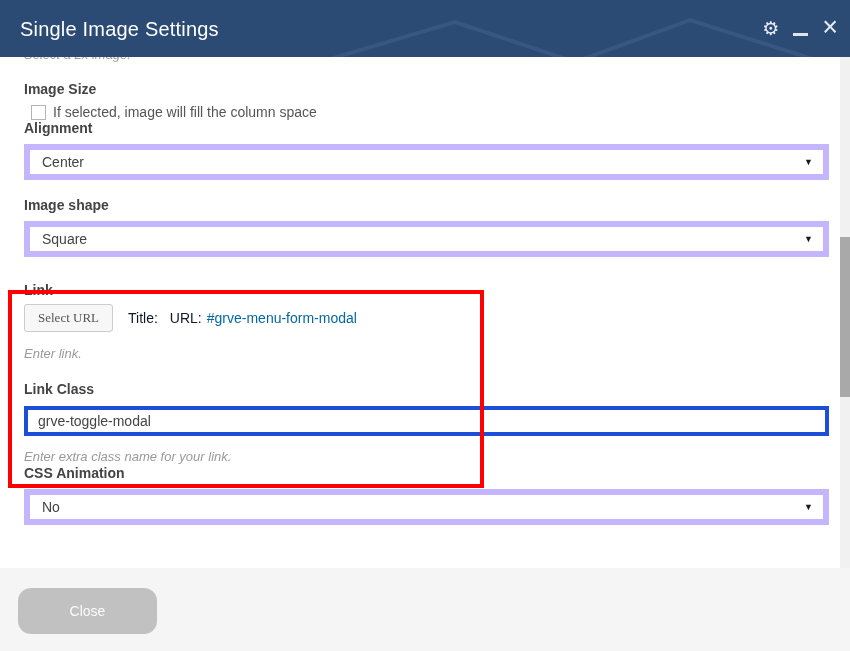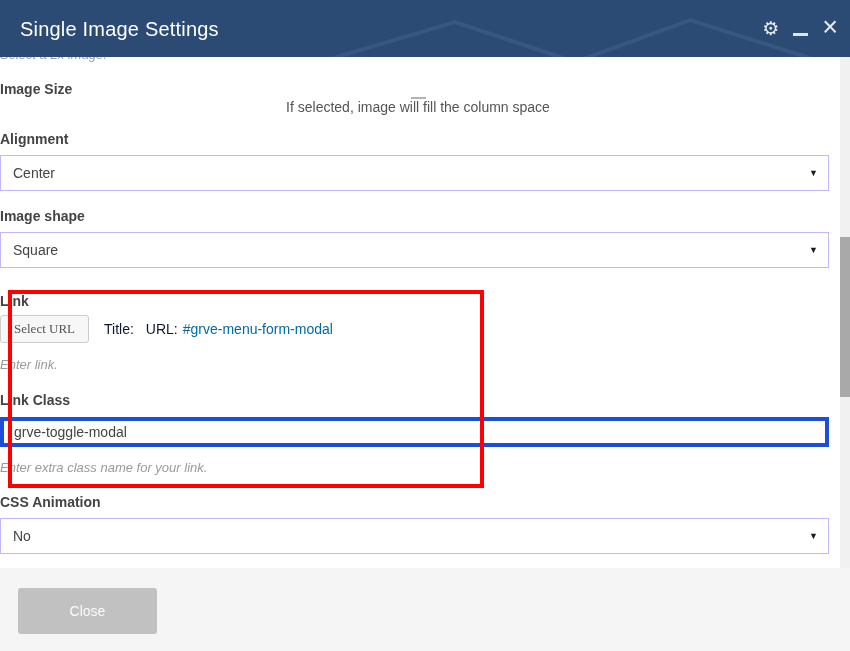--- a/index.html
+++ b/index.html
@@ -26,45 +26,45 @@
     display:flex; align-items:center; gap:14px;
   }
   .hicon { color:#e7ebf2; cursor:pointer; user-select:none; }
   .gear { font-size:19px; font-family:"DejaVu Sans", sans-serif; line-height:1; }
   .minimize { width:15px; height:3px; background:#dfe3ea; margin-top:12px; }
   .close-x { font-size:27px; line-height:1; margin-top:-2px; }
 
   
   .modal-content {
     position:absolute; top:57px; left:0; right:0; bottom:83px;
-    background:#ffffff; padding:0 21px 0 0; overflow:hidden;
+    background:#ffffff; padding:0 21px 0 24px; overflow:hidden;
   }
   .clip-hint { height:7px; overflow:hidden; }
   .clip-hint .inner {
     margin-top:-10px; font-size:13px; font-style:italic; color:#9a9a9a;
     line-height:16px;
   }
   .field-label {
     font-size:14px; font-weight:700; color:#444444; line-height:16px;
   }
   .hint {
     font-size:13px; font-style:italic; color:#9a9a9a; line-height:16px;
   }
   .checkbox-row {
-    display:flex; align-items:center; height:16px;flex-direction:column;
+    display:flex; align-items:center; margin-top:7px; height:16px;
   }
   .checkbox {
     appearance:none; -webkit-appearance:none;
     width:15px; height:15px; border:1px solid #b4b4b4; background:#fff;
     margin:0 0 0 7px; cursor:pointer; display:inline-block;
   }
   .checkbox-label { font-size:14px; color:#555555; margin-left:7px; line-height:16px; }
 
   .select-wrap {
-    position:relative; height:36px; border:1px solid #c4b5fd; background:#fff;
+    position:relative; height:36px; border:6px solid #c4b5fd; background:#fff;
   }
   .select-wrap select {
     appearance:none; -webkit-appearance:none;
     width:100%; height:100%; border:none; outline:none; background:transparent;
     font-family:"Liberation Sans", sans-serif;
     font-size:14px; color:#444444; padding:0 26px 0 12px; cursor:pointer;
   }
   .select-arrow {
     position:absolute; right:10px; top:50%; transform:translateY(-50%);
     font-size:9px; color:#1a1a1a; pointer-events:none; line-height:1;
@@ -101,28 +101,28 @@
     position:absolute; top:180px; left:0; width:10px; height:160px;
     background:#a9a9a9; cursor:pointer;
   }
 
   
   .modal-footer {
     position:absolute; left:0; bottom:0; width:100%; height:83px;
     background:#f5f5f5; padding:20px 0 0 18px; display:flex; gap:10px;
   }
   .btn {
-    height:46px; border:none; border-radius:3px; font-size:14px;
+    height:46px; border:none; border-radius:13px; font-size:14px;
     font-family:"Liberation Sans", sans-serif; cursor:pointer;
   }
   .btn-close { width:139px; background:#c1c1c1; color:#fbfbfb; }
   .btn-save  { width:140px; background:#2b4a74; color:#ffffff; }
 
   
-  .mt17{margin-top:17px} .mt18{margin-top:18px} .mt8{margin-top:8px}
+  .mt17{margin-top:17px} .mt18{} .mt8{margin-top:8px}
   .mt25{margin-top:25px} .mt14{margin-top:14px} .mt19{margin-top:19px}
   .mt9{margin-top:9px} .mt13{margin-top:13px}
 </style>
 </head>
 <body>
 
 <div class="modal">
 
   <div class="modal-header">
     <svg class="header-pattern" width="850" height="57" viewBox="0 0 850 57">

